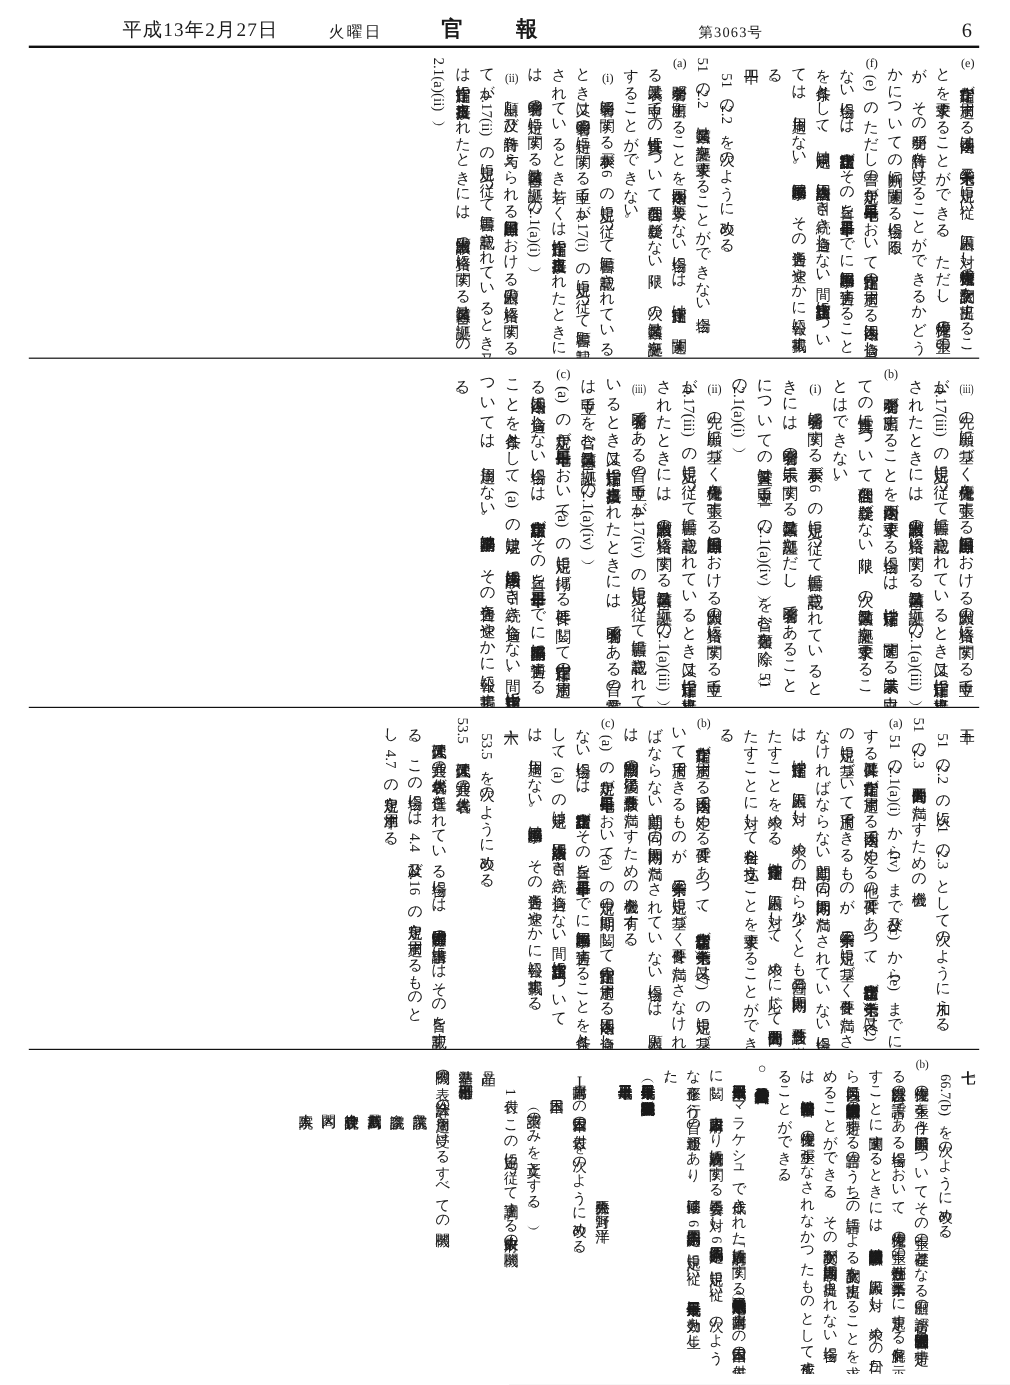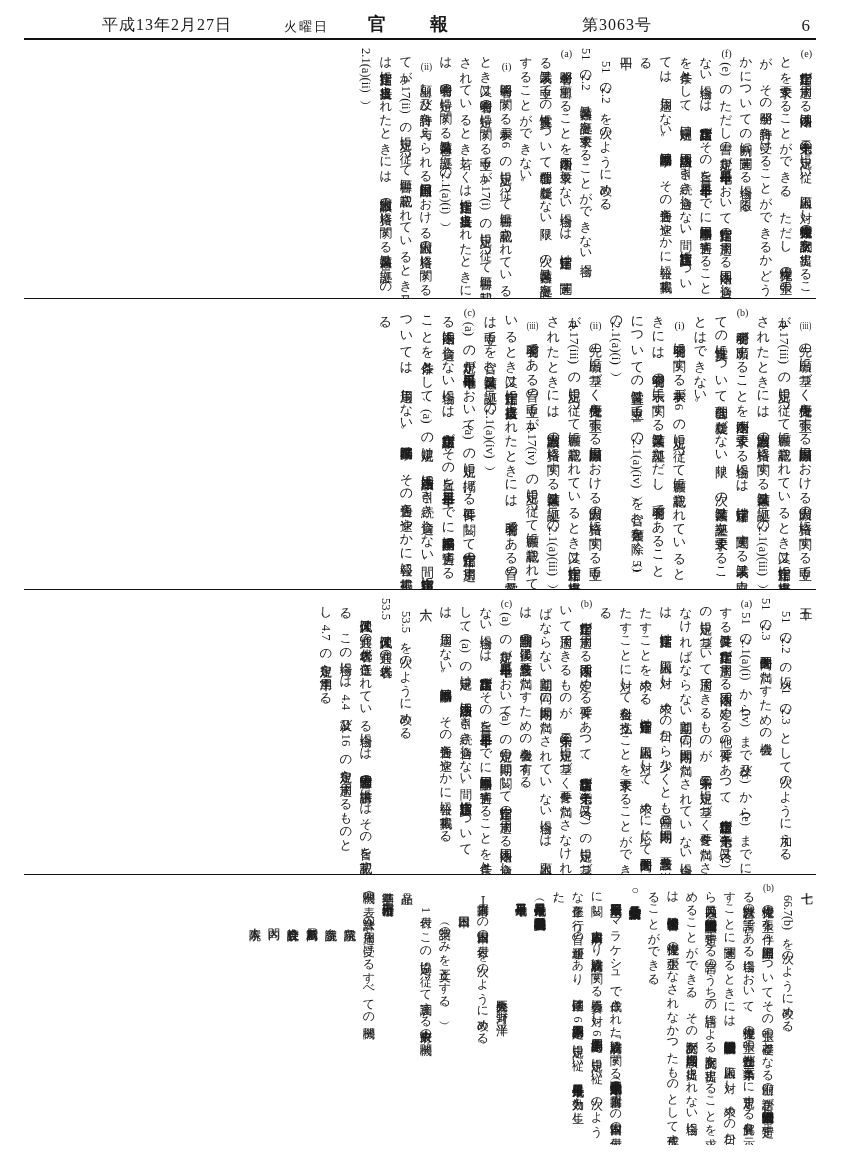--- a/index.html
+++ b/index.html
@@ -6,23 +6,23 @@
   .page{
     width:842px;height:1154px;box-sizing:border-box;
     margin:0 auto;background:#ffffff;color:#1b1b1b;
     font-family:"Liberation Serif","DejaVu Serif",serif;
     padding:6px 26px 0 24px;overflow:hidden;
   }
   
   .masthead{position:relative;height:32px;}
   .masthead span{position:absolute;bottom:2px;white-space:nowrap;text-align:center;}
   .m-date{left:78px;font-size:16px;letter-spacing:1px;}
-  .m-weekday{left:250px;font-size:13px;letter-spacing:2px;margin-left:10px;}
+  .m-weekday{left:250px;font-size:13px;letter-spacing:2px;}
   .m-title{left:344px;font-size:18px;letter-spacing:44px;font-weight:bold;}
-  .m-issue{left:558px;font-size:16px;letter-spacing:1px;}
+  .m-issue{left:558px;font-size:12px;letter-spacing:1px;}
   .m-page{right:6px;font-size:17px;}
   .rule-heavy{border-top:2.5px solid #111;}
   .rule-thin{border-top:1.5px solid #111;}
   
   .band{
     writing-mode:vertical-rl;-webkit-writing-mode:vertical-rl;
     text-orientation:mixed;
     width:100%;box-sizing:border-box;overflow:hidden;
     padding:8px 0 4px;
   }

